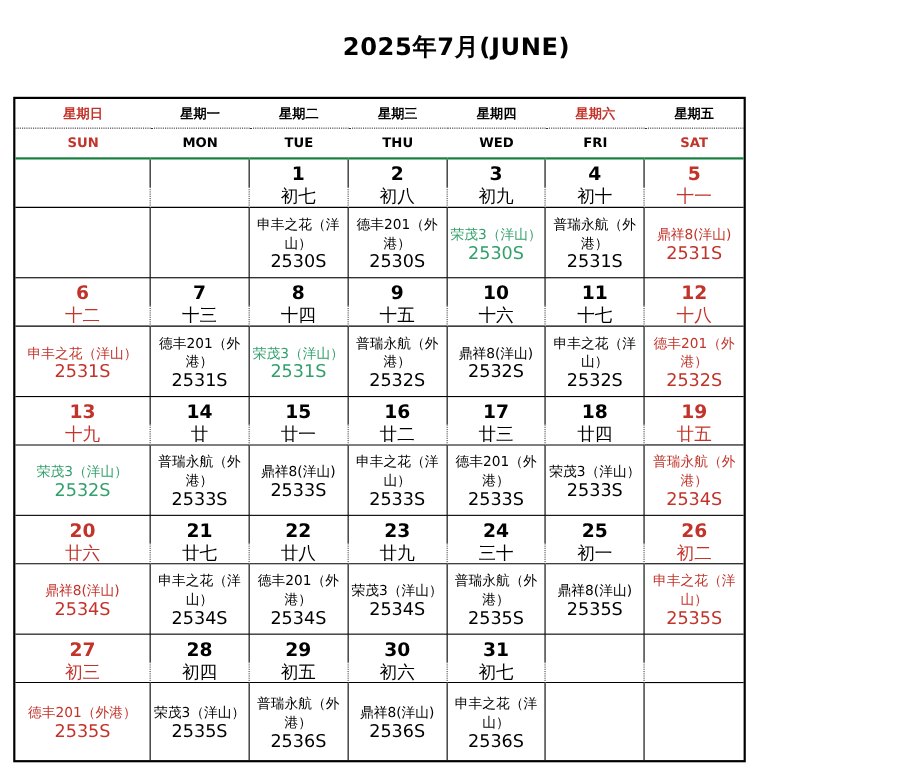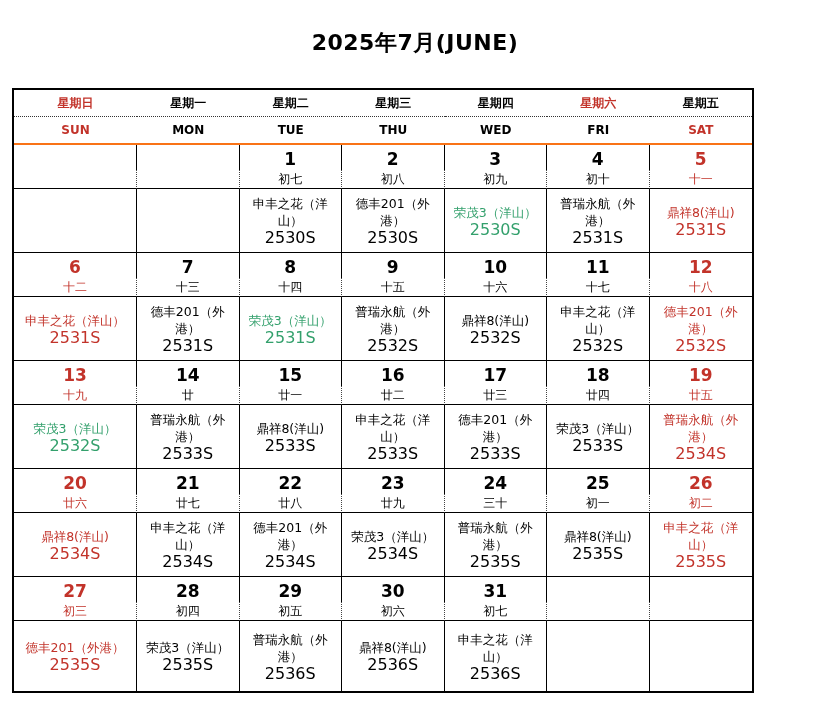--- a/index.html
+++ b/index.html
@@ -6,36 +6,36 @@
   body{
     width:830px;height:706px;overflow:hidden;position:relative;
     font-family:"DejaVu Sans","Liberation Sans",sans-serif;
     color:#000;
   }
   .page-title{
     position:absolute;left:0;top:28px;width:830px;
     text-align:center;font-size:22px;font-weight:bold;letter-spacing:0.5px;
   }
   .calendar-grid{
-    position:absolute;left:12px;top:88px;width:742px;
+    position:absolute;left:12px;top:88px;width:666px;
     box-sizing:border-box;border:2px solid #000;background:#fff;
     display:grid;grid-template-columns:123px repeat(6,1fr);
   }
   .hcell{
     box-sizing:border-box;display:flex;align-items:center;justify-content:center;
     font-weight:bold;font-size:12px;
   }
   .hcn{height:27px;border-bottom:1px dotted #333;}
-  .hen{height:28px;border-bottom:2px solid #f97316;font-size:12px;}
+  .hen{height:28px;border-bottom:2px solid #15803d;font-size:12px;}
   .cell{
     box-sizing:border-box;display:flex;flex-direction:column;
     align-items:center;justify-content:center;text-align:center;
   }
   .cell.num{height:25px;border-right:1px solid #000;font-weight:bold;font-size:17px;line-height:1;padding-top:4px;}
-  .cell.lunar{height:19px;border-right:1px dotted #444;border-bottom:1px solid #000;font-size:12px;line-height:1;}
+  .cell.lunar{height:19px;border-right:1px dotted #444;border-bottom:1px solid #000;font-size:16px;line-height:1;}
   .cell.event{height:64px;border-right:1px solid #000;border-bottom:1px solid #000;font-size:12.5px;line-height:17px;padding:0 2px;}
   .cell.event.last-week{height:70px;border-bottom:none;}
   .cell.last-col{border-right:none !important;}
   .c-black{color:#000;}
   .c-red{color:var(--red,#c2332a);}
   .c-green{color:var(--green,#33a06c);}
   .vessel{display:block;}
   .voyage{display:block;font-size:16px;}
 </style>
 </head>

